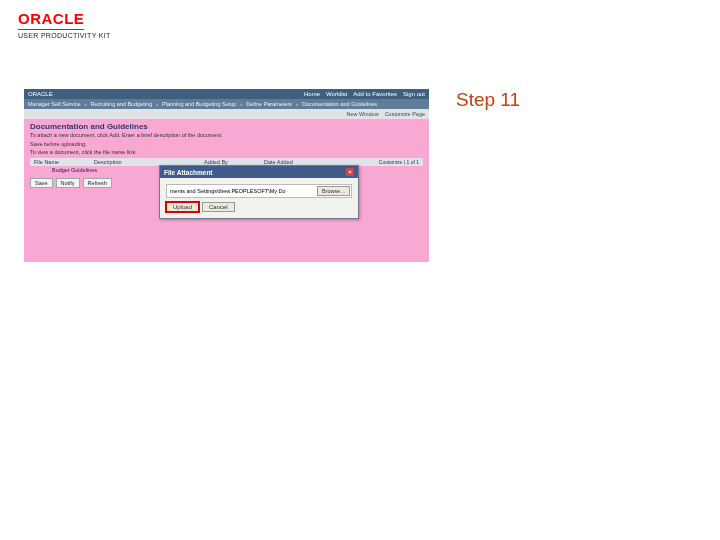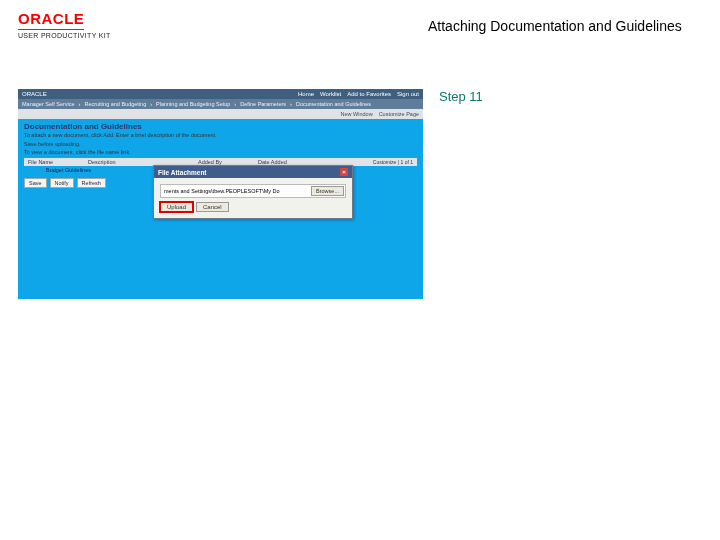--- a/index.html
+++ b/index.html
@@ -44,23 +44,23 @@
     padding-top: 8px;
     font-size: 14px;
     color: #000;
   }
   .body-row {
     display: flex;
     margin-top: 42px;
   }
   .screenshot {
     width: 405px;
-    height: 210px;
-    background: #0ea5e9;
-    margin-left: 18px;
+    height: 173px;
+    background: #f9a8d4;
+    margin-left: 24px;
     position: relative;
     font-size: 7px;
     color: #333;
     overflow: hidden;
   }
   
   .app-topbar {
     background: #3f5f7f;
     height: 10px;
     display: flex;
@@ -177,39 +177,38 @@
   .highlight {
     position:absolute; left:-2px; top:-2px; right:-2px; bottom:-2px;
     border:2px solid #e00000;
   }
   .cancel-btn {
     background:#eceade; border:1px solid #999; font-size:6px;
     padding:1px 6px;
   }
 
   .instructions {
-    padding-left: 16px;
+    padding-left: 27px;
     padding-top: 0;
     width: 260px;
-    font-size: 13px;
-    color:#0f766e;
+    font-size: 19px;
+    color:#c2410c;
   }
   .step { margin-bottom: 26px; }
   .instr-line { }
   .instr-line b { font-weight: bold; }
 </style>
 </head>
 <body>
 
 <div class="header">
   <div class="logo-block">
     <div class="oracle-logo">ORACLE</div>
     <div class="upk">USER PRODUCTIVITY KIT</div>
   </div>
-  <div class="title">Attaching Documentation and Guidelines</div>
 </div>
 
 <div class="body-row">
   <div class="screenshot">
     <div class="app-topbar">
       <span>ORACLE</span>
       <div class="right">
         <span>Home</span>
         <span>Worklist</span>
         <span>Add to Favorites</span>

